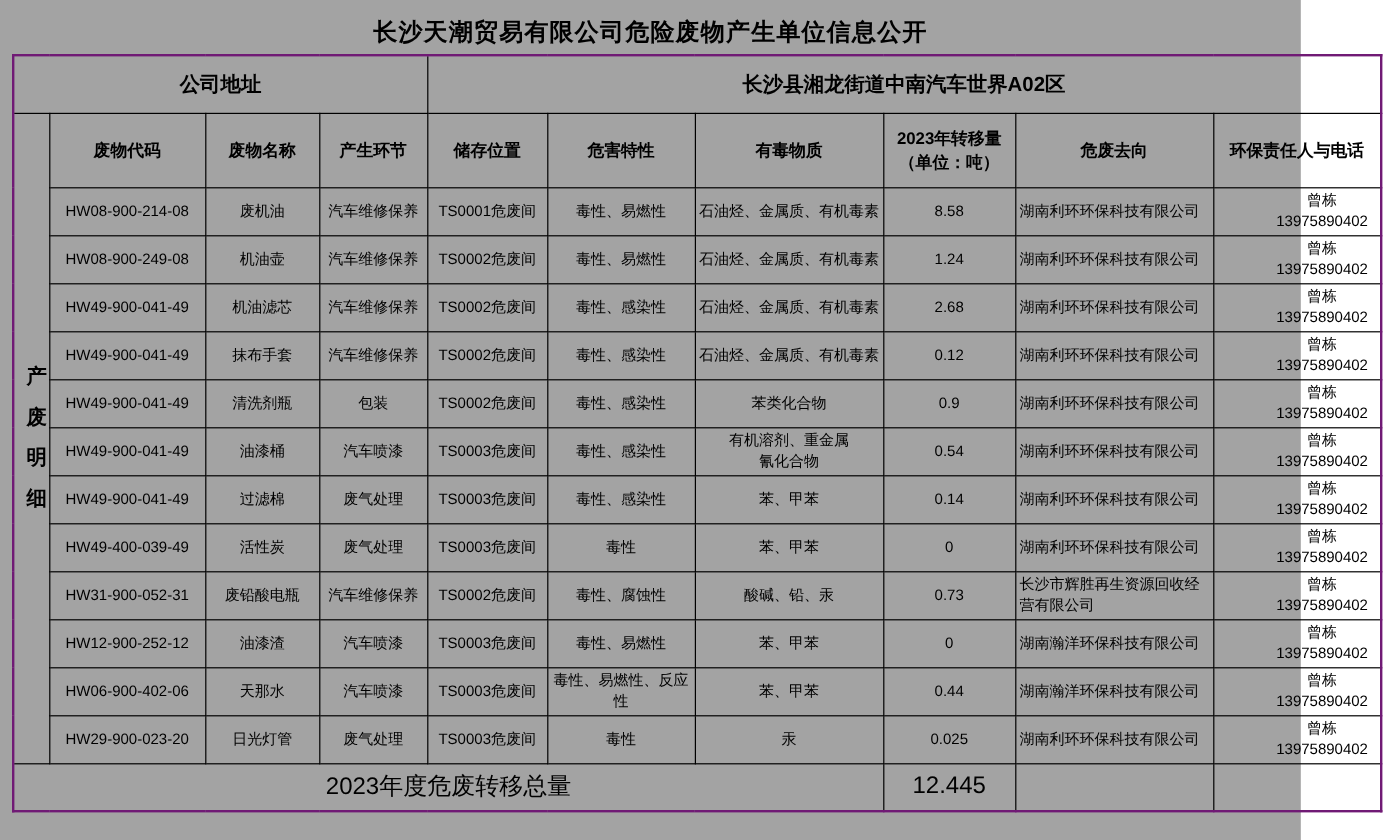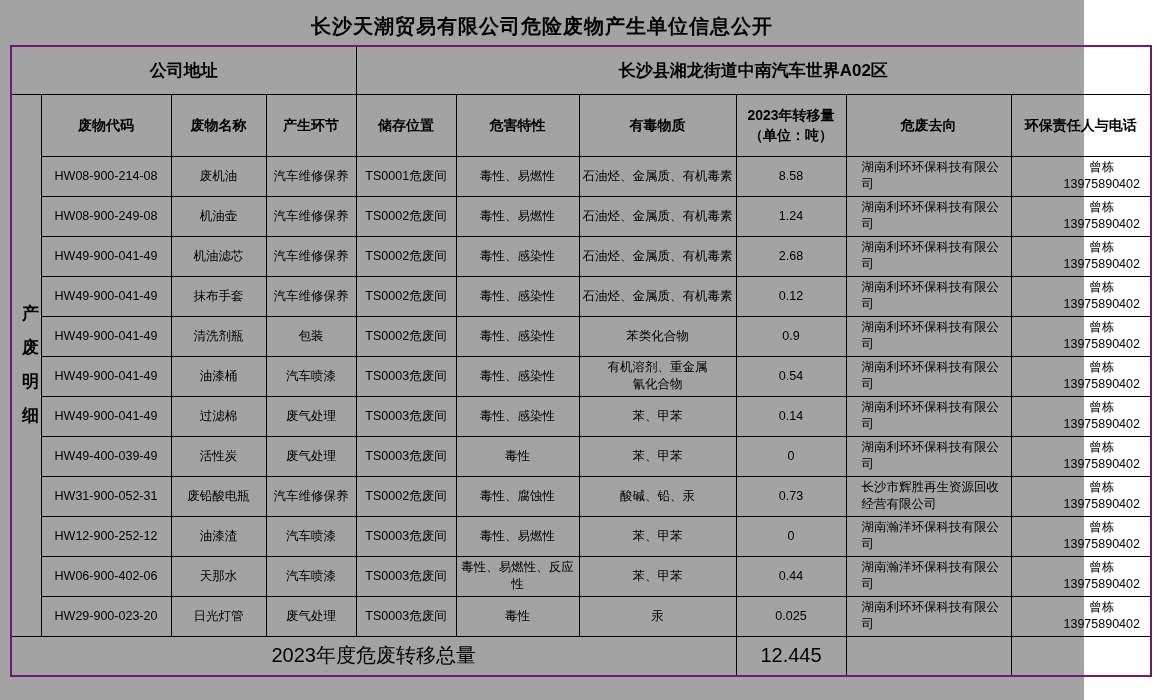--- a/index.html
+++ b/index.html
@@ -10,21 +10,21 @@
   td,th{border:1px solid #000;vertical-align:middle;text-align:center;padding:1px 2px;box-sizing:border-box;overflow:hidden;}
   tr.addr-row{height:48px;}
   tr.addr-row td{font-size:17px;font-weight:bold;}
   tr.header-row{height:62px;}
   th{font-size:14px;font-weight:bold;white-space:pre-line;line-height:1.45;}
   .section-cell{font-size:17px;font-weight:bold;word-break:break-all;line-height:34px;padding:0 10px;}
   tr.data-row{height:40px;}
   tr.data-row td{font-size:12.5px;line-height:1.35;}
   .c-pre{white-space:pre-line;}
   td.c-amount{font-size:16px;}
-  td.c-dest{text-align:left;padding-left:15px;padding-right:2px;}
+  td.c-dest{text-align:left;padding-left:3px;padding-right:2px;}
   td.c-contact{font-size:12.5px;padding-left:44px;}
   td.c-contact div{line-height:1.4;}
   tr.footer-row{height:40px;}
   tr.footer-row td{font-size:20px;}
   tr.footer-row td.c-amount{font-size:20px;}
 </style>
 </head>
 <body>
 
 <div class="page">

